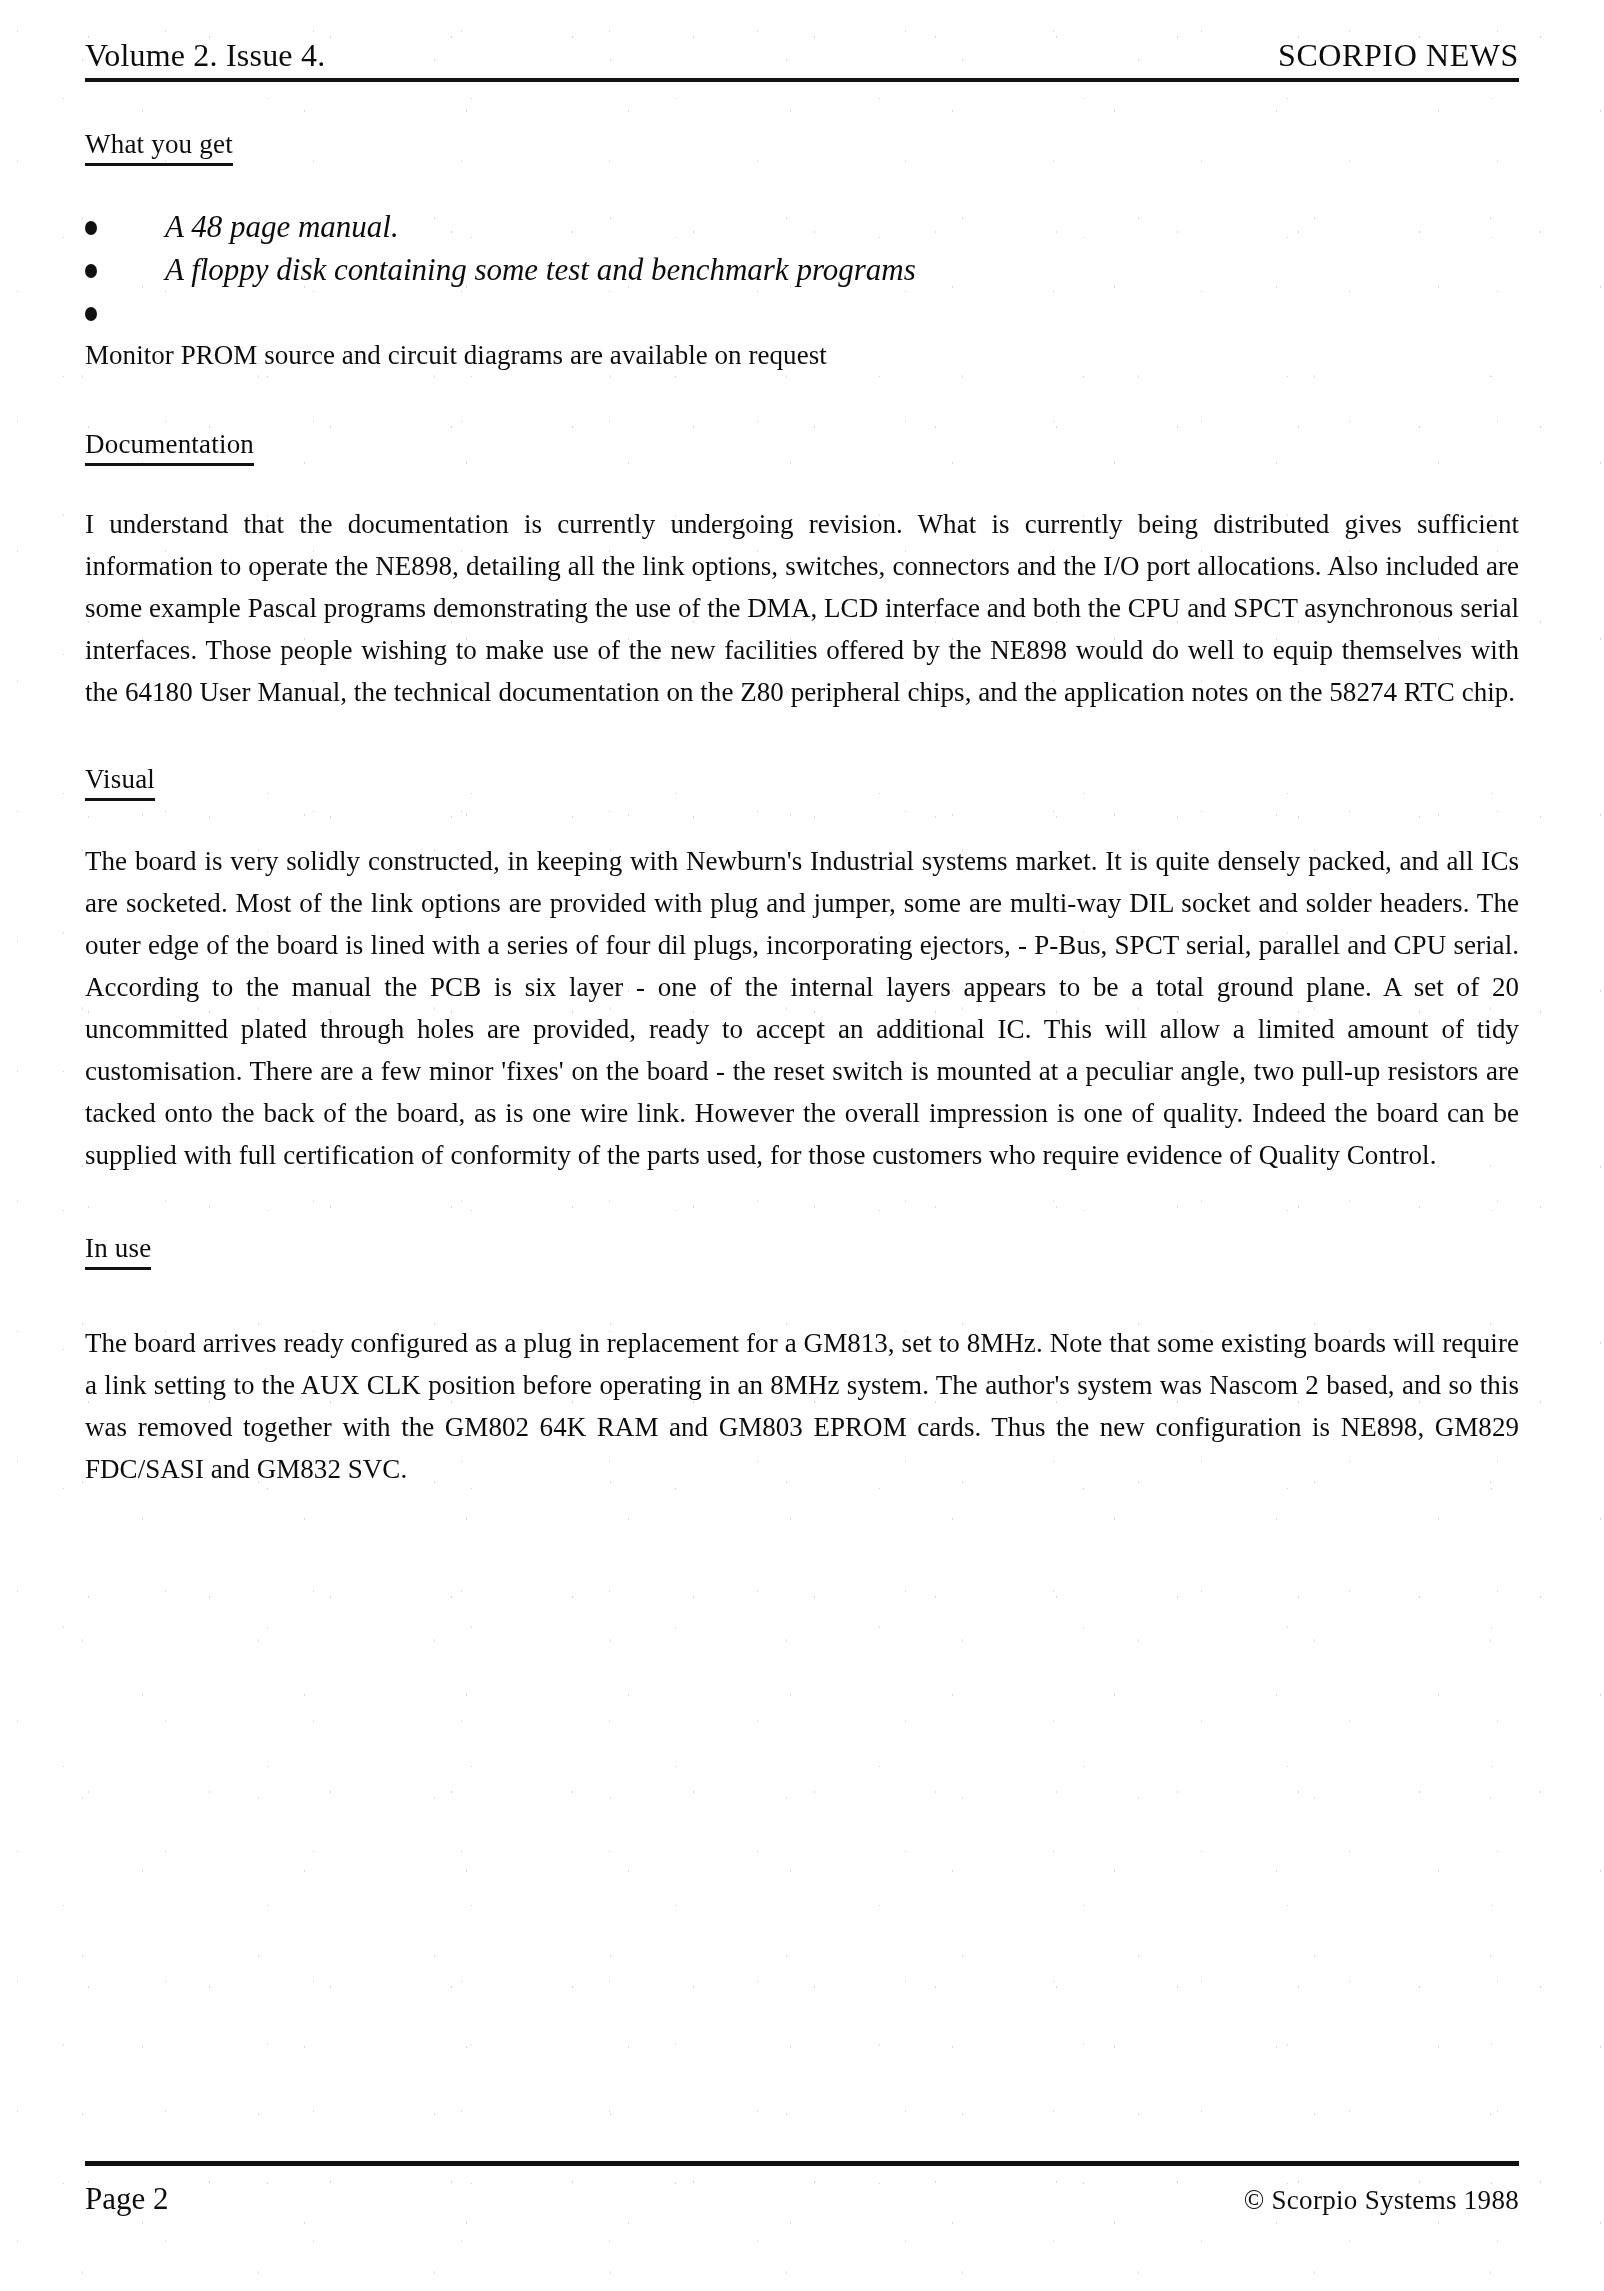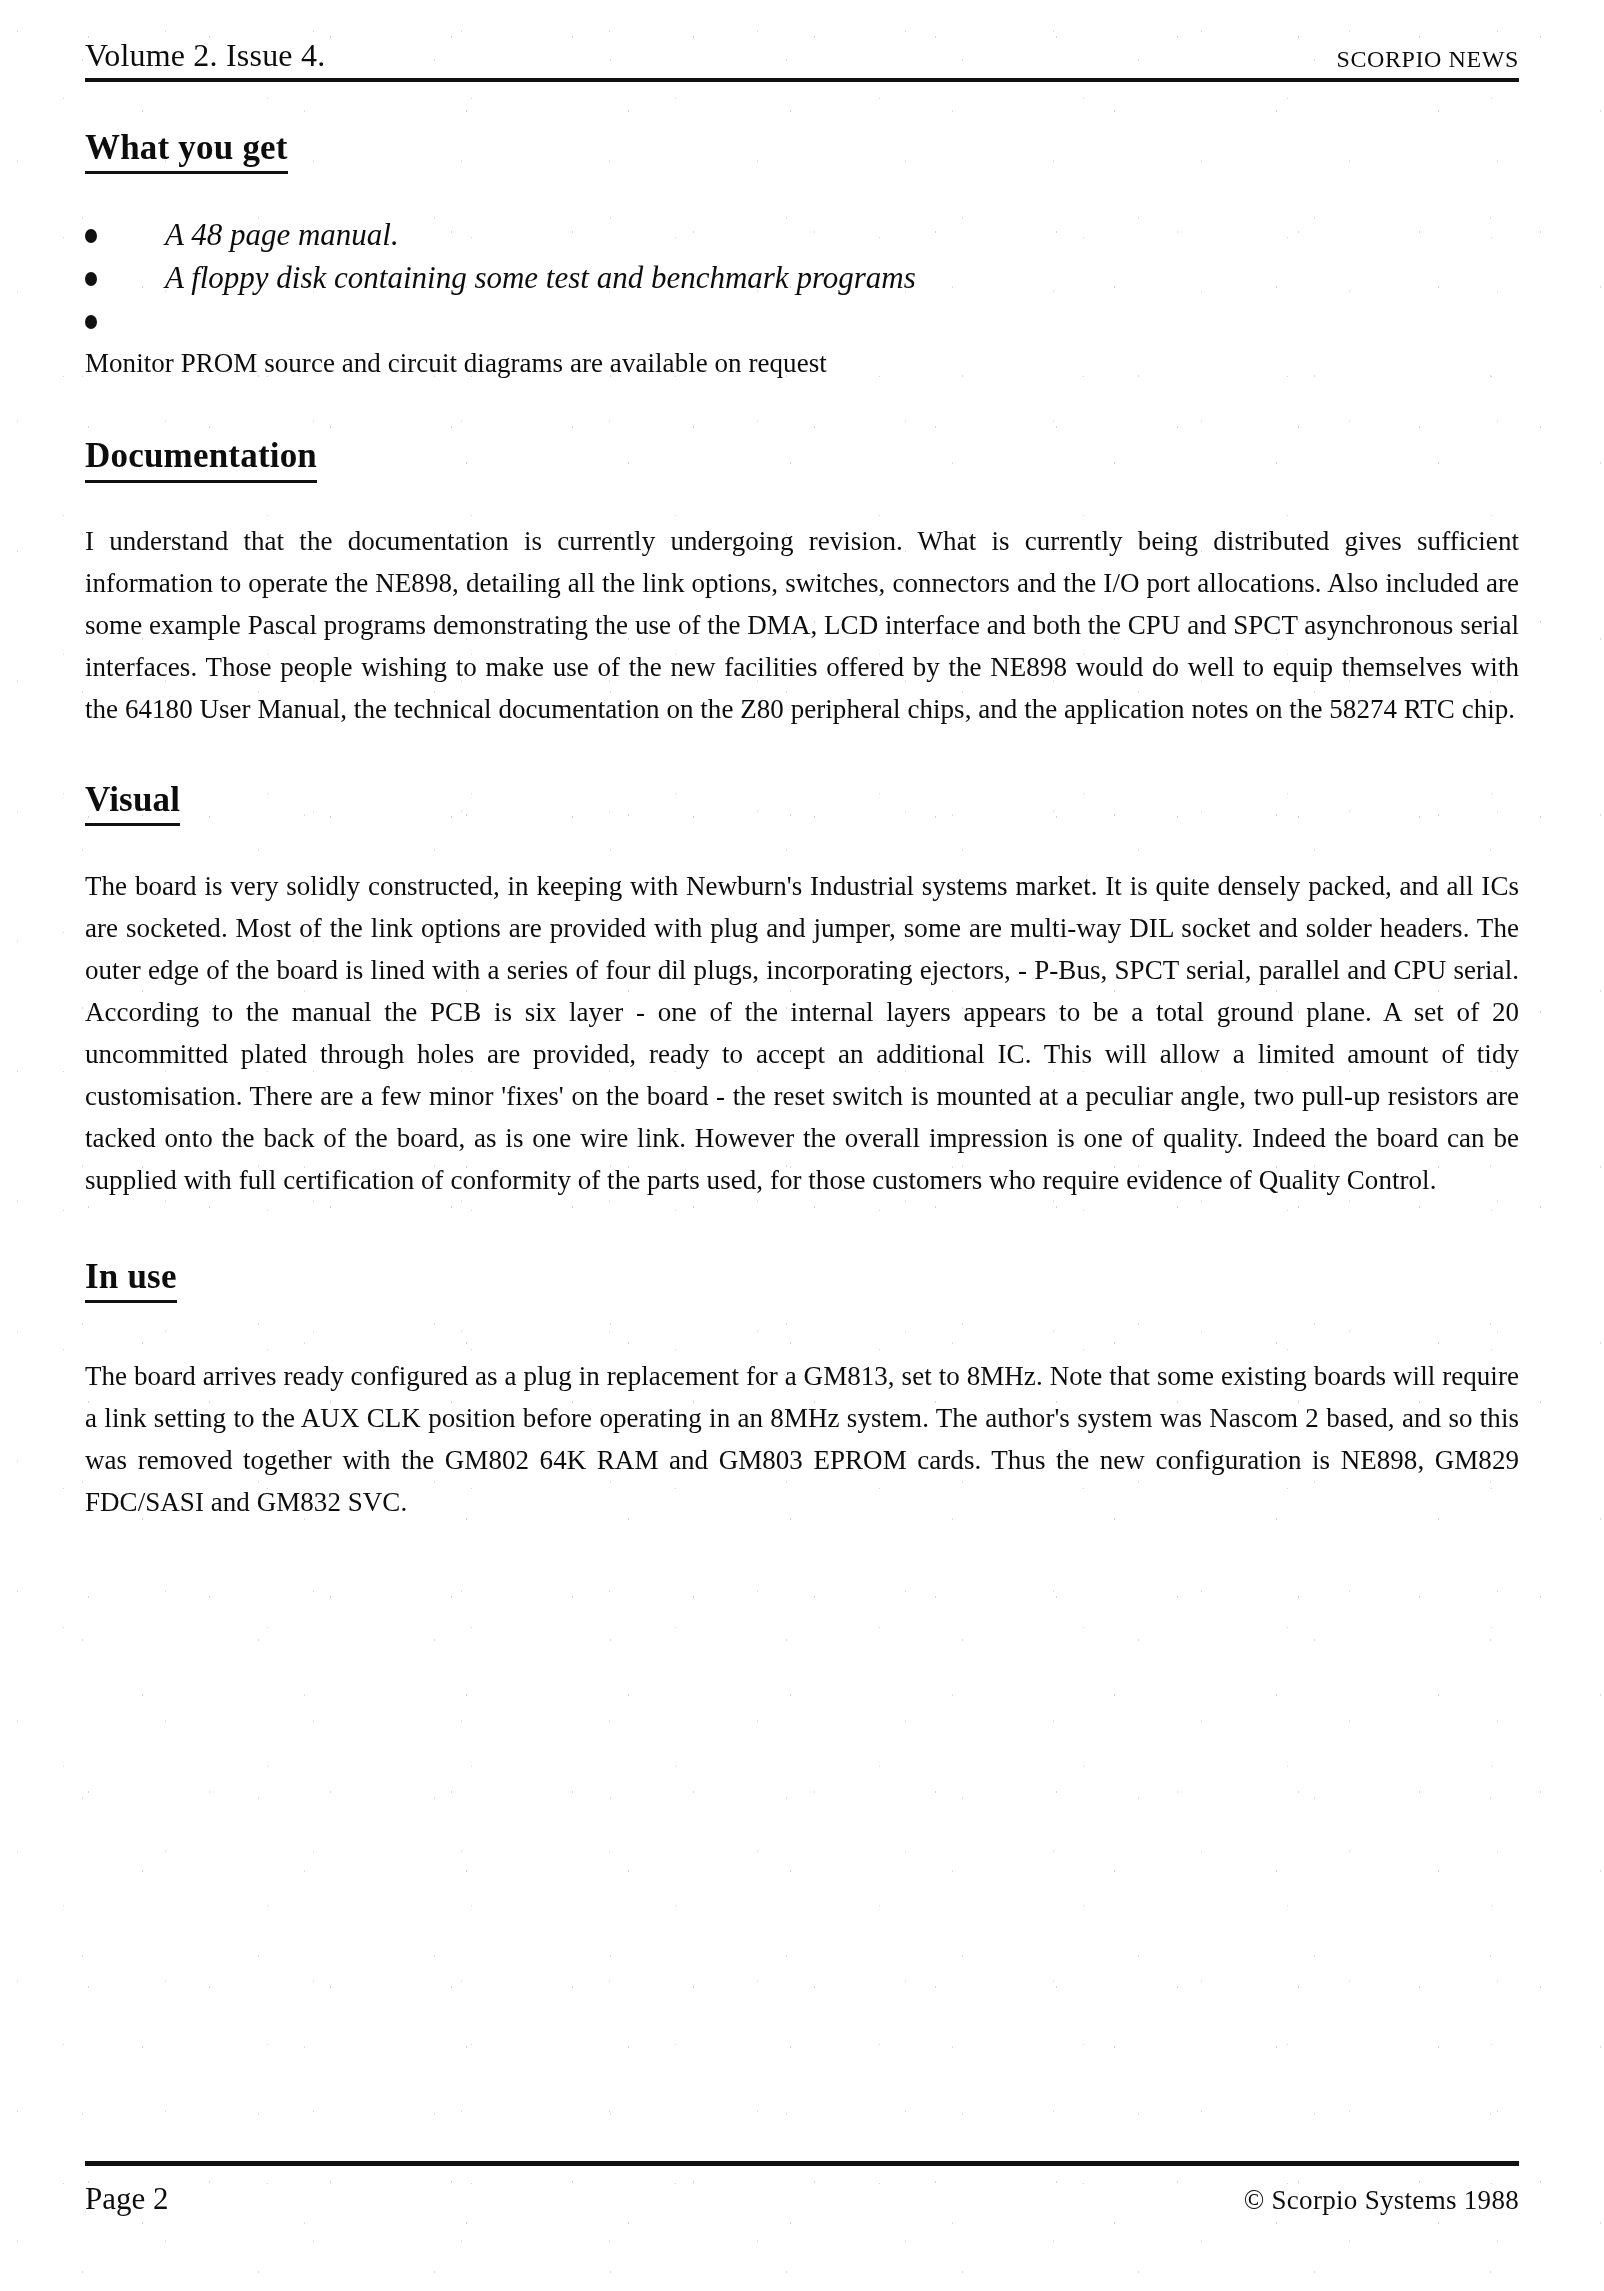--- a/index.html
+++ b/index.html
@@ -40,34 +40,34 @@
     align-items: flex-end;
     margin-top: 39px;
     font-size: 32px;
     line-height: 1.0;
     letter-spacing: 0.2px;
   }
   .masthead .volume {
     font-size: 32px;
   }
   .masthead .title {
-    font-size: 24px;
+    font-size: 32px;
     letter-spacing: 0.6px;
   }
   .rule-top {
     margin-top: 6.5px;
     height: 4.6px;
     background: #111;
     width: 100%;
   }
 
   
   h2.section {
-    font-weight: bold;
-    font-size: 35px;
+    font-weight: normal;
+    font-size: 27px;
     line-height: 1.05;
     margin: 0;
     padding: 0 0 4.6px 0;
     display: inline-block;
     border-bottom: 3.7px solid #111;
     letter-spacing: 0.2px;
   }
   .h-wrap { margin: 0; }
 
   

